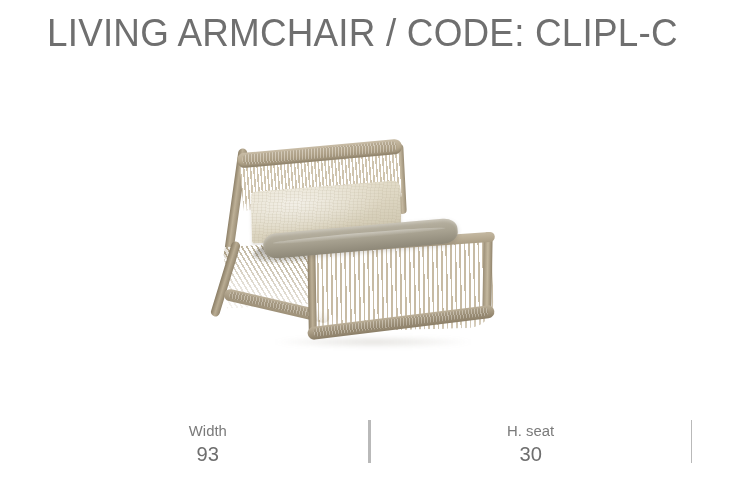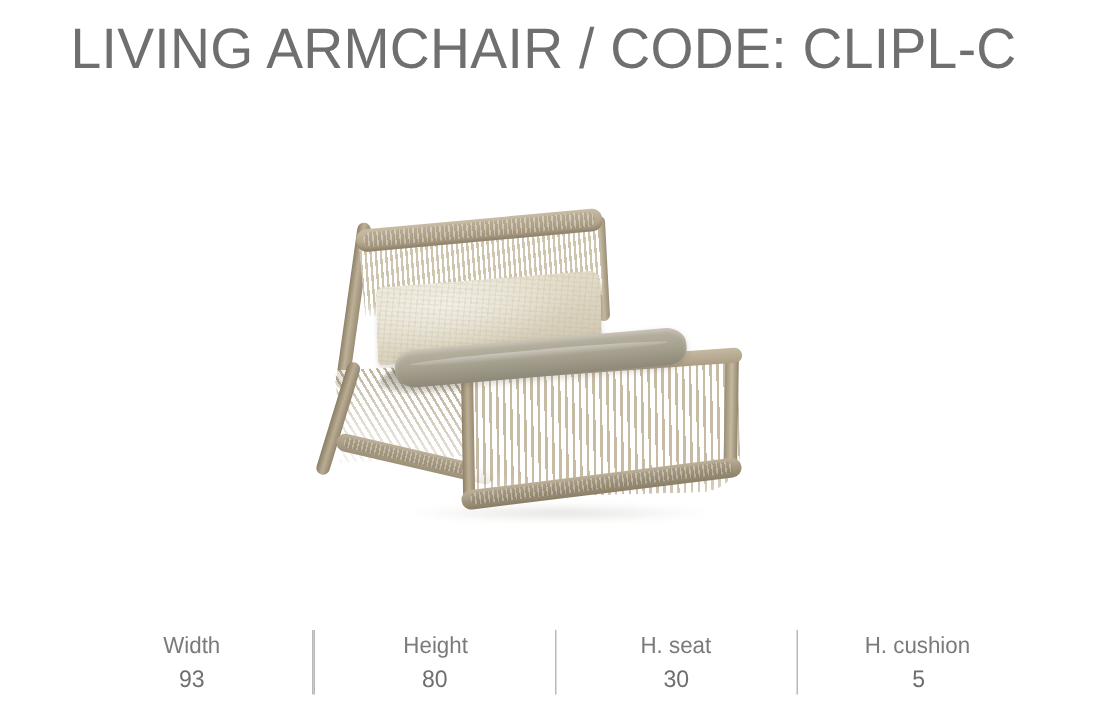--- a/index.html
+++ b/index.html
@@ -249,21 +249,21 @@
   }
   .dim-label {
     font-size: 15.5px;
     line-height: 22px;
     font-weight: 300;
     color: #7a7a7a;
     white-space: nowrap;
     transform: scaleX(0.96);
   }
   .dim-value {
-    font-size: 16px;
+    font-size: 21px;
     line-height: 23px;
     font-weight: 300;
     color: #6e6e6e;
     transform: scaleX(0.96);
     text-align: right;
   }
   .dim-sep {
     width: 1px;
     margin: 5px 0 8px 0;
     background: #b9b9b9;
@@ -306,32 +306,24 @@
   <div class="dims">
 
     <div class="dim-col">
       <div class="dim-label">Width</div>
       <div class="dim-value">93</div>
     </div>
     <div class="dim-sep"></div>
 
     <div class="dim-sep"></div>
 
-    <div class="dim-col">
-      <div class="dim-label">Height</div>
-      <div class="dim-value">80</div>
-    </div>
     <div class="dim-sep"></div>
 
     <div class="dim-col">
       <div class="dim-label">H. seat</div>
       <div class="dim-value">30</div>
     </div>
     <div class="dim-sep"></div>
 
-    <div class="dim-col">
-      <div class="dim-label">H. cushion</div>
-      <div class="dim-value">5</div>
-    </div>
 
   </div>
 
 </div>
 
 </body></html>

